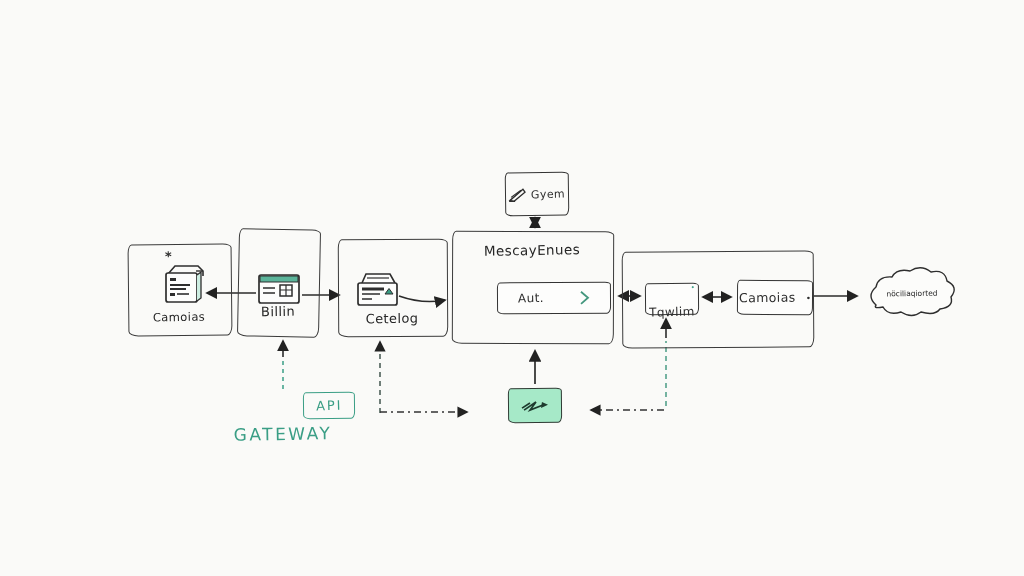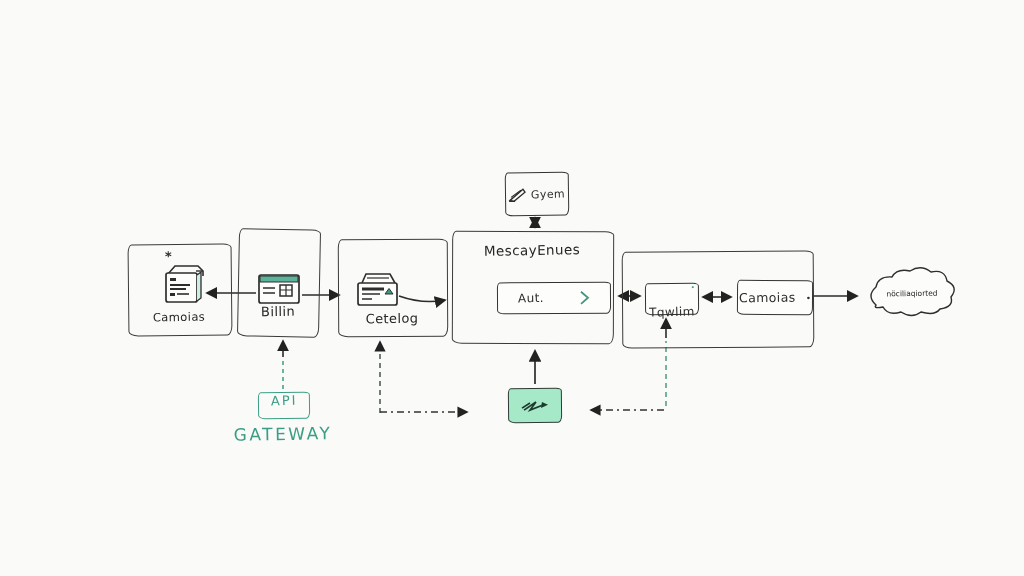--- a/index.html
+++ b/index.html
@@ -26,21 +26,21 @@
     display:flex; align-items:center; justify-content:center;
   }
   .hand{ letter-spacing:.4px; transform:rotate(-1deg); white-space:nowrap; }
   .lbl{ position:absolute; text-align:center; font-size:13px; color:#262626;}
   .dot-accent{ position:absolute; top:1px; right:3px; font-size:7px; color:#3a9e85; line-height:6px;}
   .dot-ink{ margin-left:10px; font-size:9px; color:#2e2e2e;}
   .teal{ color:#3a9e85; }
   .apibox{
     position:absolute; border:1.7px solid #3a9e85; background:transparent;
     border-radius:3px 6px 4px 7px / 6px 3px 7px 4px;
-    display:flex; justify-content:center;
+    display:flex; align-items:center; justify-content:center;margin-left:45px;
   }
   .greenbox{
     position:absolute; background:#a6e9c8; border:1.5px solid #2f3a34;
     border-radius:3px 6px 4px 7px / 6px 3px 7px 4px;
     display:flex; align-items:center; justify-content:center;
     transform:rotate(-.6deg);
   }
   svg{display:block;}
   #wires{ position:absolute; left:0; top:0; pointer-events:none; }
 </style>

